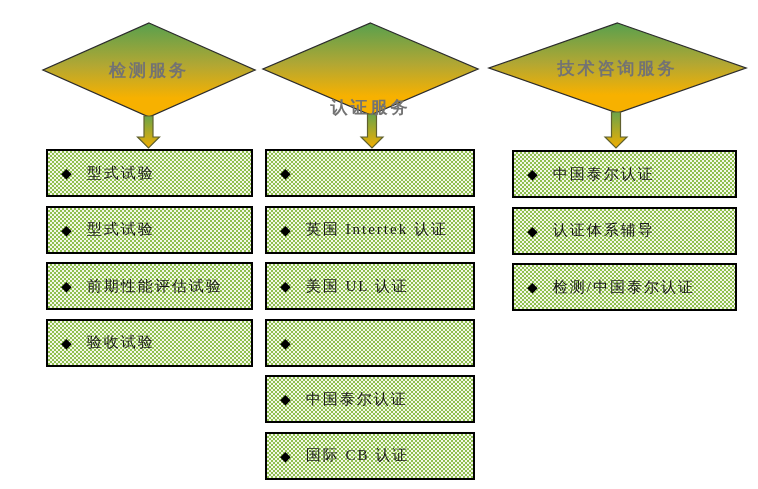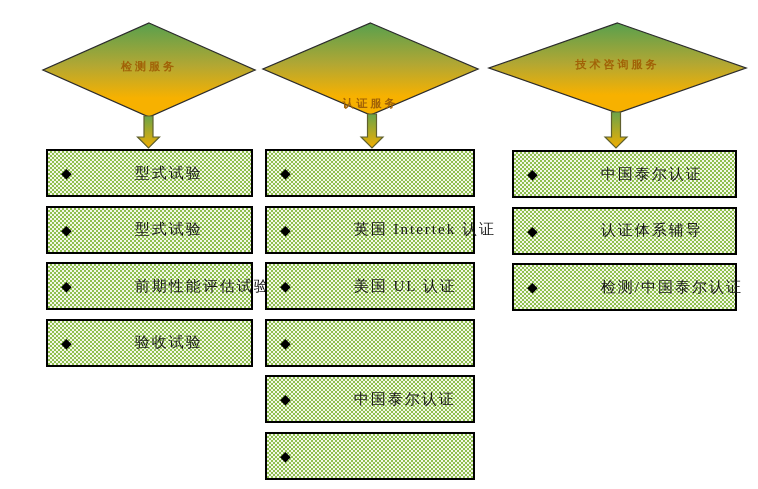--- a/index.html
+++ b/index.html
@@ -3,22 +3,22 @@
 <meta charset="utf-8">
 <style>
   html,body{margin:0;padding:0;background:#ffffff;}
   .canvas{
     position:relative;width:758px;height:489px;background:#ffffff;overflow:hidden;
     font-family:"Liberation Serif","DejaVu Serif",serif;
   }
   svg.shapes{position:absolute;left:0;top:0;width:758px;height:489px;}
 
   .diamond-label{
-    position:absolute;text-align:center;font-weight:bold;font-size:11px;
-    letter-spacing:3px;color:#a16207;white-space:nowrap;
+    position:absolute;text-align:center;font-weight:bold;font-size:17px;
+    letter-spacing:3px;color:#737373;white-space:nowrap;
   }
   #dlabel1{left:43px;top:59px;width:212px;}
   #dlabel2{left:263px;top:58px;width:215px;margin-top:38px;}
   #dlabel3{left:489px;top:57px;width:257px;}
 
   .col{position:absolute;display:flex;flex-direction:column;gap:8.5px;}
   #col1{left:46px;top:149px;width:207px;}
   #col2{left:265px;top:149px;width:210px;}
   #col3{left:512px;top:150px;width:225px;}
 
@@ -28,21 +28,21 @@
     display:flex;align-items:center;padding-left:13px;
     background-color:#ffffff;
     background-image:repeating-conic-gradient(var(--box-pattern-green,#8fbf4f) 0% 25%, var(--box-pattern-light,#f3f8e8) 0% 50%);
     background-size:4px 4px;
   }
   .bullet{
     font-family:"DejaVu Sans",sans-serif;
     font-size:14px;color:#000;margin-right:15px;line-height:1;
   }
   .box-label{
-    font-size:15px;letter-spacing:2px;color:var(--text,#1a1a1a);white-space:nowrap;padding-left:48px;
+    font-size:15px;letter-spacing:2px;color:var(--text,#1a1a1a);white-space:nowrap;
   }
 </style>
 </head>
 <body>
 
 <div class="canvas">
 
   <svg class="shapes" viewBox="0 0 758 489">
     <defs>
       <linearGradient id="gradDiamond" x1="0" y1="0" x2="0" y2="1">
@@ -102,20 +102,21 @@
     </div>
     <div class="service-box">
       <span class="bullet">◆</span>
     </div>
     <div class="service-box">
       <span class="bullet">◆</span>
       <span class="box-label">中国泰尔认证</span>
     </div>
     <div class="service-box">
       <span class="bullet">◆</span>
+      <span class="box-label">国际 CB 认证</span>
     </div>
   </div>
 
   <div class="col" id="col3">
     <div class="service-box">
       <span class="bullet">◆</span>
       <span class="box-label">中国泰尔认证</span>
     </div>
     <div class="service-box">
       <span class="bullet">◆</span>

